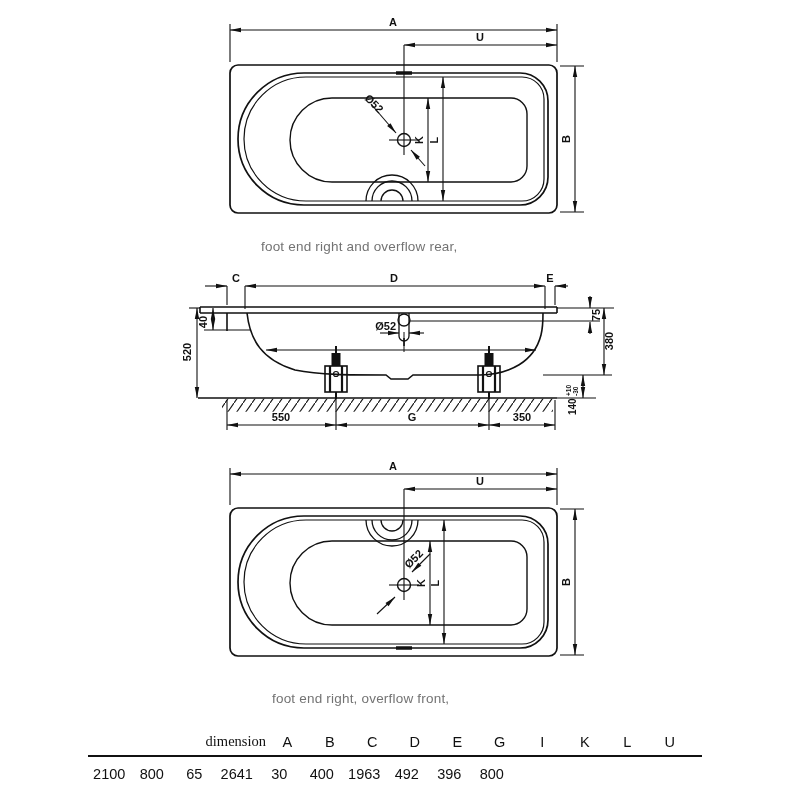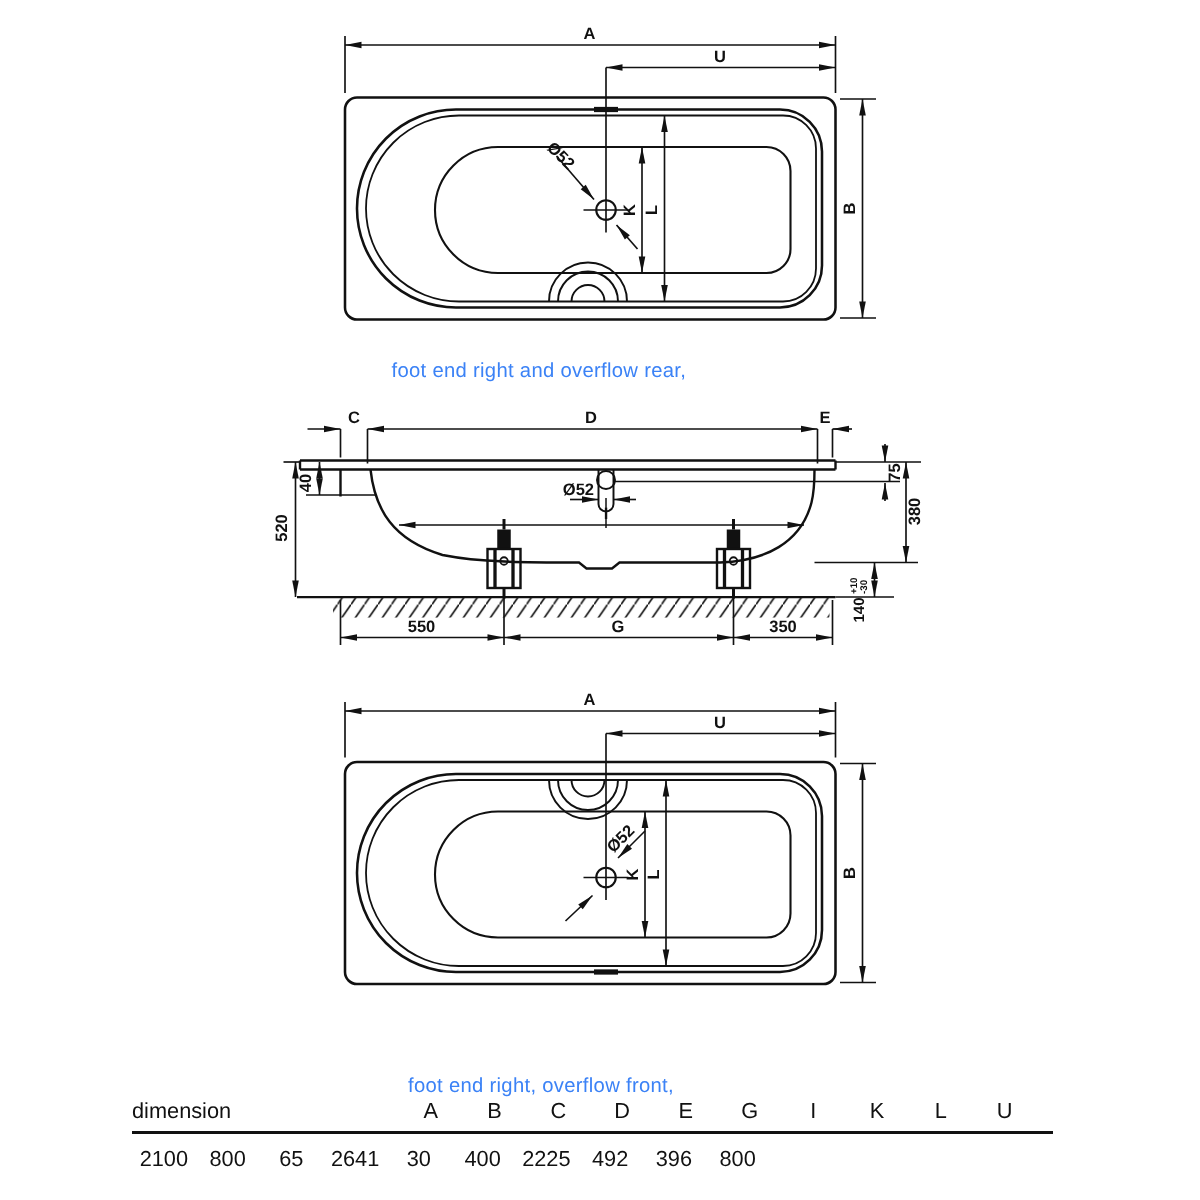--- a/index.html
+++ b/index.html
@@ -1,23 +1,23 @@
 <!DOCTYPE html>
 <html><head>
 <meta charset="utf-8">
 <style>
   html,body{margin:0;padding:0;background:#fff;}
   #canvas{position:relative;width:800px;height:800px;background:#ffffff;overflow:hidden;
           font-family:"Liberation Sans",sans-serif;color:#111;}
   svg text{font-family:"Liberation Sans",sans-serif;font-weight:bold;fill:#111;}
-  .cap{position:absolute;font-size:13.5px;color:#3b82f6;letter-spacing:.2px;}
+  .cap{position:absolute;font-size:13.5px;color:#737373;letter-spacing:.2px;}
   
   #dimtable{position:absolute;left:88px;top:733px;width:614px;font-size:14.5px;color:#111;}
   .trow{display:flex;align-items:flex-end;}
-  .tlabel{width:178px;text-align:left;}
+  .tlabel{width:178px;text-align:right;font-family:Liberation Serif, serif;}
   .tcell{width:42.5px;text-align:center;}
   .trule{border-bottom:2px solid #111;margin-top:5px;}
   .trow.vals{margin-top:9px;}
 </style>
 </head>
 <body>
 
 <div id="canvas">
 
 <svg width="800" height="800" viewBox="0 0 800 800" style="position:absolute;left:0;top:0">
@@ -189,21 +189,21 @@
       <text x="480" y="485" text-anchor="middle">U</text>
       <text x="570" y="582" text-anchor="middle" transform="rotate(-90 570 582)">B</text>
       <text x="425" y="583" text-anchor="middle" transform="rotate(-90 425 583)">K</text>
       <text x="439" y="583" text-anchor="middle" transform="rotate(-90 439 583)">L</text>
       <text x="409" y="569" transform="rotate(-45 409 569)">Ø52</text>
     </g>
   </g>
 </svg>
 
 <div class="cap" style="left:261px;top:239px">foot end right and overflow rear,</div>
-<div class="cap" style="left:272px;top:716px">foot end right, overflow front,</div>
+<div class="cap" style="left:272px;top:691px">foot end right, overflow front,</div>
 
 <div id="dimtable">
   <div class="trow">
     <div class="tlabel">dimension</div>
     <div class="tcell">A</div>
     <div class="tcell">B</div>
     <div class="tcell">C</div>
     <div class="tcell">D</div>
     <div class="tcell">E</div>
     <div class="tcell">G</div>
@@ -213,20 +213,20 @@
     <div class="tcell">U</div>
   </div>
   <div class="trule"></div>
   <div class="trow vals">
     <div class="tcell">2100</div>
     <div class="tcell">800</div>
     <div class="tcell">65</div>
     <div class="tcell">2641</div>
     <div class="tcell">30</div>
     <div class="tcell">400</div>
-    <div class="tcell">2225</div>
+    <div class="tcell">1963</div>
     <div class="tcell">492</div>
     <div class="tcell">396</div>
     <div class="tcell">800</div>
   </div>
 </div>
 
 </div>
 
 </body></html>

